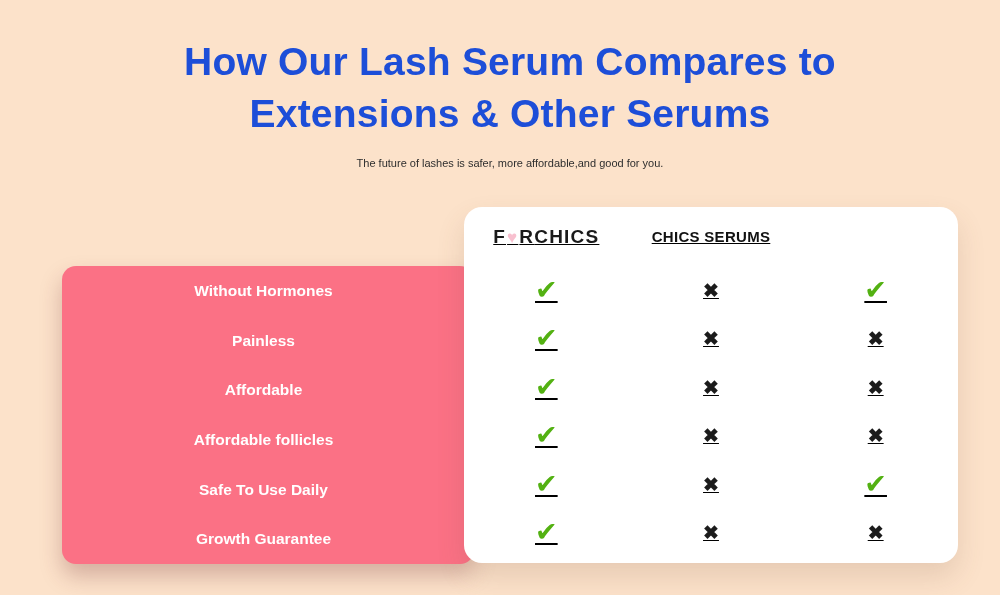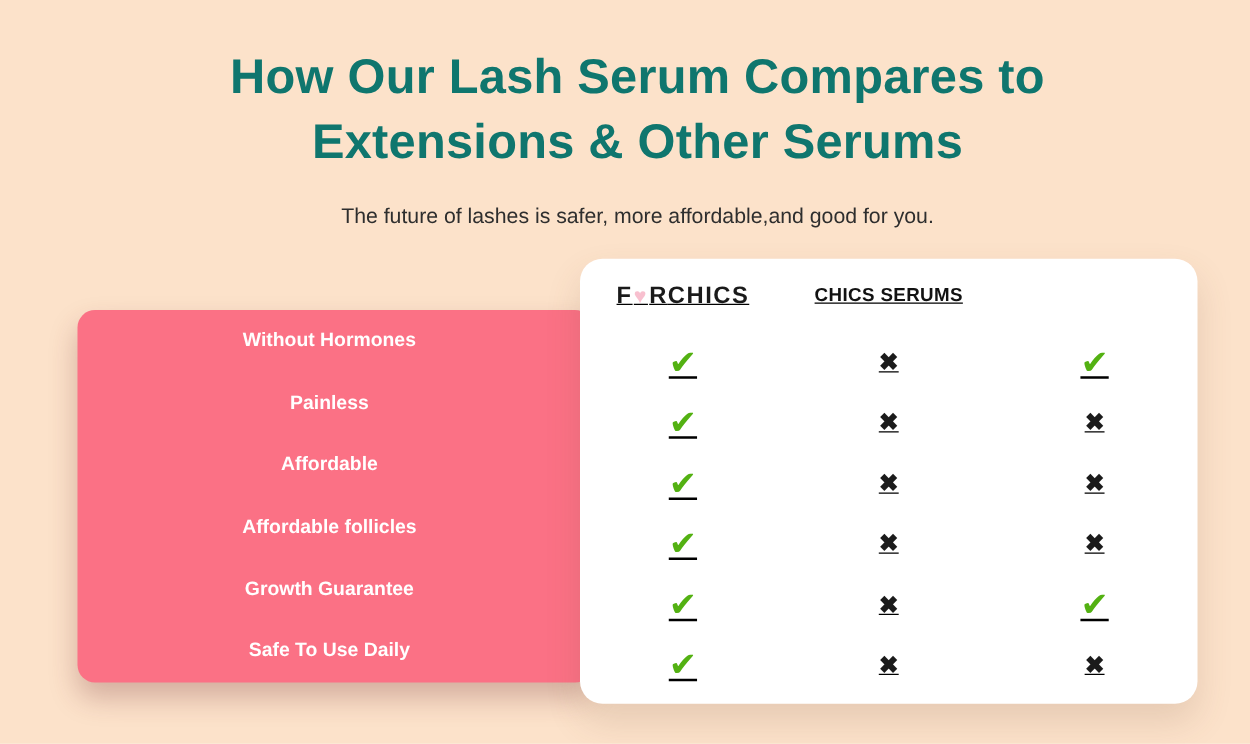--- a/index.html
+++ b/index.html
@@ -5,29 +5,29 @@
   html,body { margin:0; padding:0; }
   .screen {
     position:relative; width:1000px; height:595px;
     background:#fce2ca; overflow:hidden;
     font-family:"Liberation Sans", sans-serif;
   }
   .heading {
     position:absolute; top:10px; left:0; width:1000px;
     box-sizing:border-box; padding-left:20px;
     text-align:center; font-weight:800; font-size:39px; line-height:52px;
-    color:#0f766e; letter-spacing:0.2px;
+    color:#1d4ed8; letter-spacing:0.2px;
   }
   .subtitle {
     position:absolute; top:146px; left:0; width:1000px;
     box-sizing:border-box; padding-left:20px;
-    text-align:center; font-size:17px; color:#2e2e2e;
+    text-align:center; font-size:11px; color:#2e2e2e;
   }
   .pink-panel {
-    position:absolute; left:62px; top:248px; width:412px; height:298px;
+    position:absolute; left:62px; top:266px; width:412px; height:298px;
     background:#fb7185; border-radius:14px;
     box-shadow:0 12px 22px rgba(110,40,48,0.28);
     z-index:1;
   }
   .labels {
     position:absolute; left:0; top:0; width:403px; height:100%;
     display:flex; flex-direction:column;
   }
   .feature-label {
     flex:1; display:flex; align-items:center; justify-content:center;
@@ -66,22 +66,22 @@
   <h1 class="heading"><span>How Our Lash Serum Compares to</span><br><span>Extensions &amp; Other Serums</span></h1>
 
   <p class="subtitle">The future of lashes is safer, more affordable,and good for you.</p>
 
   <div class="pink-panel">
     <div class="labels">
         <div class="feature-label">Without Hormones</div>
         <div class="feature-label">Painless</div>
         <div class="feature-label">Affordable</div>
         <div class="feature-label">Affordable follicles</div>
+        <div class="feature-label">Safe To Use Daily</div>
         <div class="feature-label">Growth Guarantee</div>
-        <div class="feature-label">Safe To Use Daily</div>
       </div>
   </div>
 
   <div class="card">
     <div class="card-header">
       <div class="header-cell logo"><span class="lt">F</span><span class="heart">♥</span><span class="lt">R</span><span class="bold">CHICS</span></div>
       <div class="header-cell">CHICS SERUMS</div>
     </div>
     <div class="marks-grid">
         <div class="mark-row">

